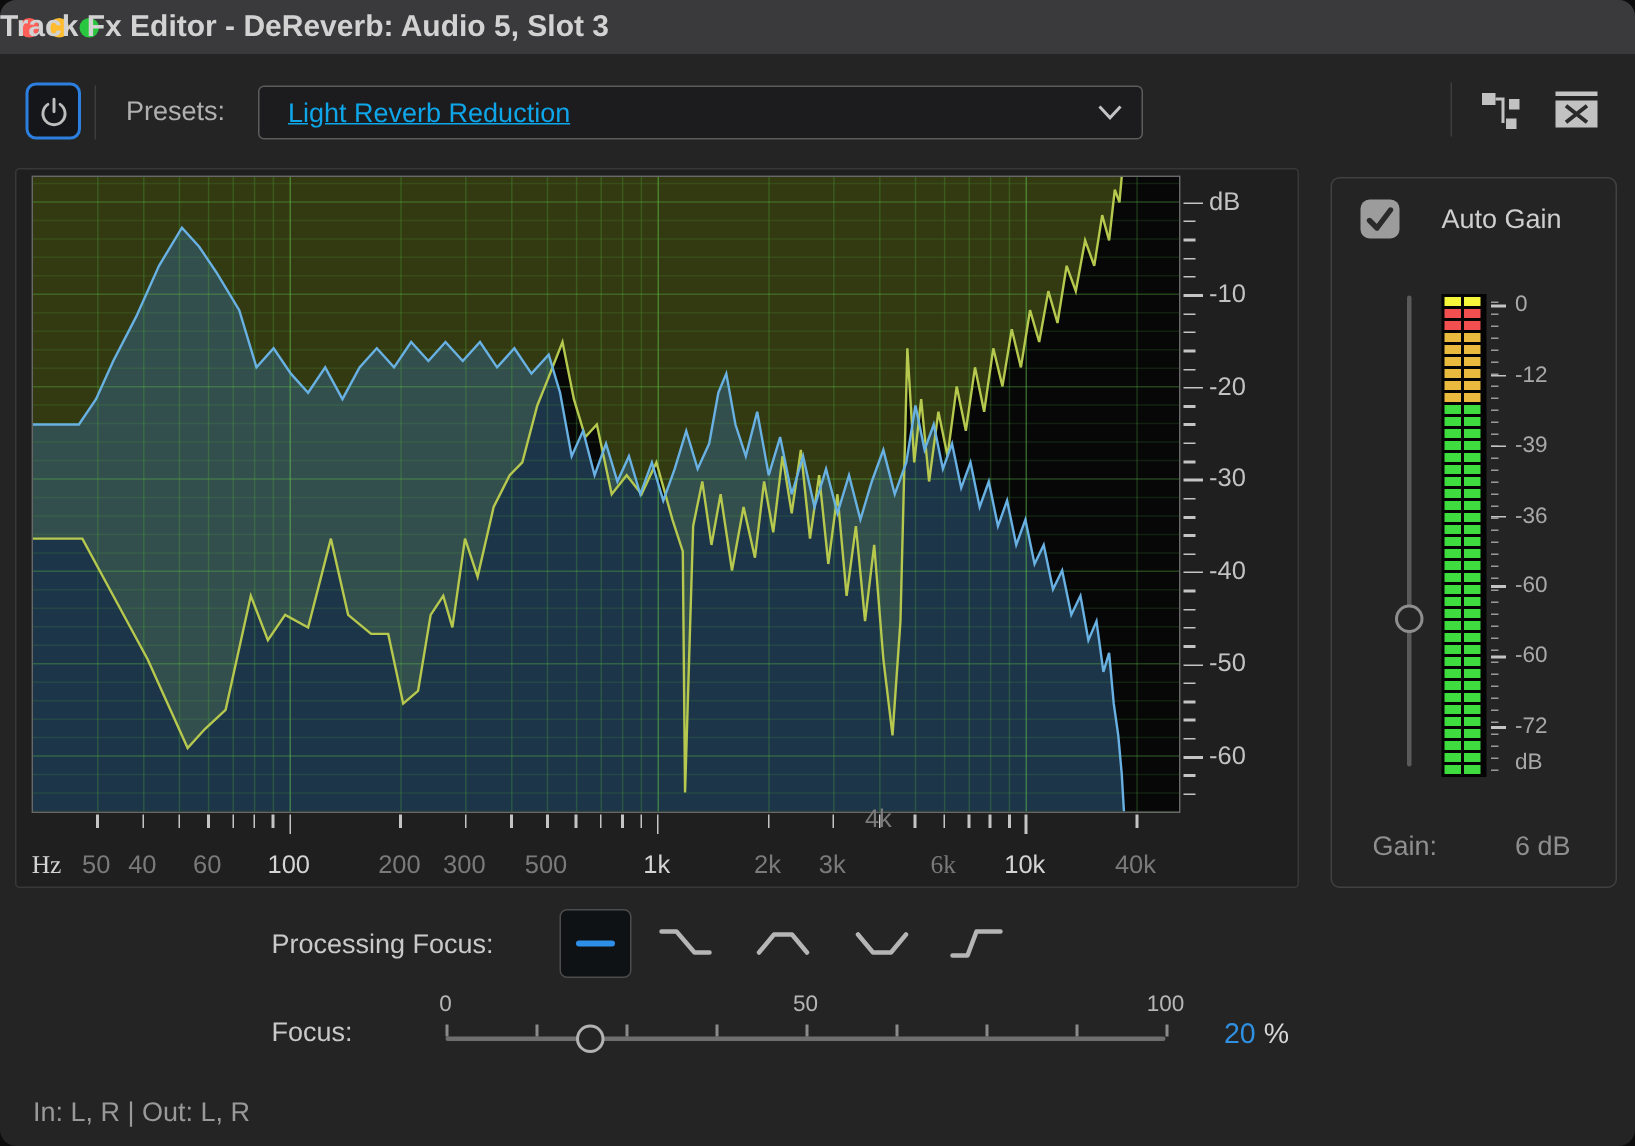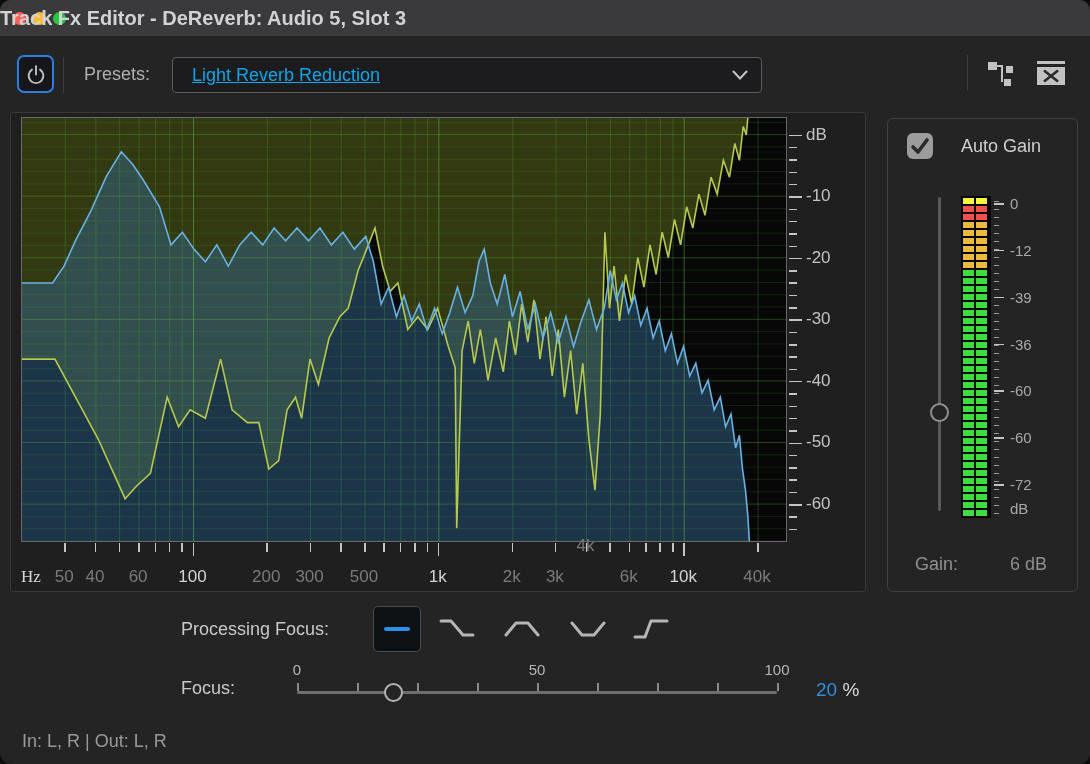--- a/index.html
+++ b/index.html
@@ -278,21 +278,21 @@
     <div class="flabel dim" style="left:94.9px;top:567px;">40</div>
     <div class="flabel dim" style="left:138.1px;top:567px;">60</div>
     <div class="flabel bright" style="left:192.5px;top:567px;">100</div>
     <div class="flabel dim" style="left:266.3px;top:567px;">200</div>
     <div class="flabel dim" style="left:309.6px;top:567px;">300</div>
     <div class="flabel dim" style="left:364.0px;top:567px;">500</div>
     <div class="flabel bright" style="left:437.8px;top:567px;">1k</div>
     <div class="flabel dim" style="left:511.7px;top:567px;">2k</div>
     <div class="flabel dim" style="left:554.9px;top:567px;">3k</div>
     <div class="flabel dim" style="left:585.6px;top:536px;">4k</div>
-    <div class="flabel dim" style="left:628.8px;top:567px;">6k</div>
+    <div class="flabel dim" style="left:628.8px;top:567px;font-family:Liberation Serif, serif;">6k</div>
     <div class="flabel bright" style="left:683.2px;top:567px;">10k</div>
     <div class="flabel dim" style="left:757.0px;top:567px;">40k</div>
     <div class="mseg" style="left:963px;top:198px;background:#f6f63a;"></div>
     <div class="mseg" style="left:976px;top:198px;background:#f6f63a;"></div>
     <div class="mseg" style="left:963px;top:206px;background:#f25050;"></div>
     <div class="mseg" style="left:976px;top:206px;background:#f25050;"></div>
     <div class="mseg" style="left:963px;top:214px;background:#f25050;"></div>
     <div class="mseg" style="left:976px;top:214px;background:#f25050;"></div>
     <div class="mseg" style="left:963px;top:222px;background:#eaba3e;"></div>
     <div class="mseg" style="left:976px;top:222px;background:#eaba3e;"></div>

